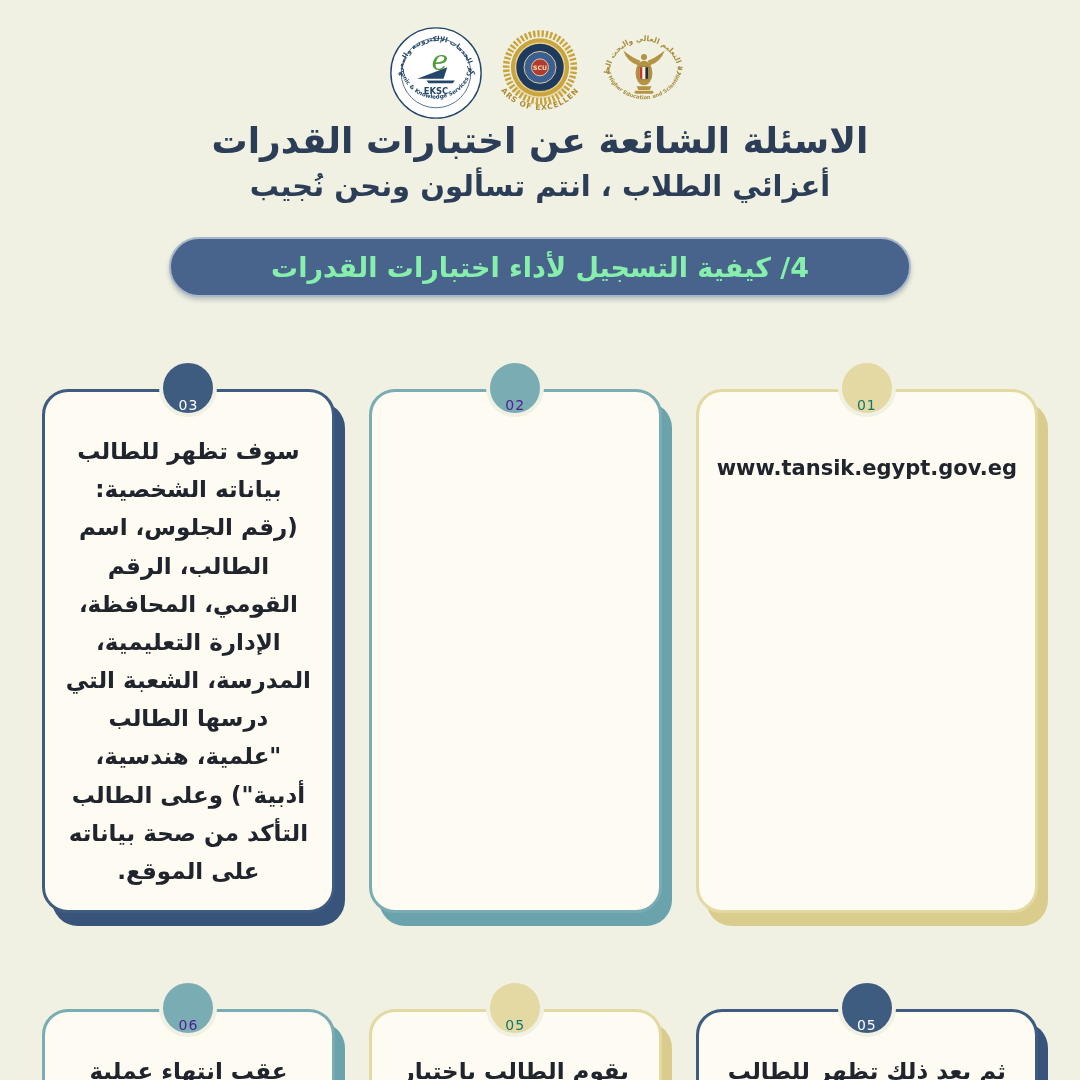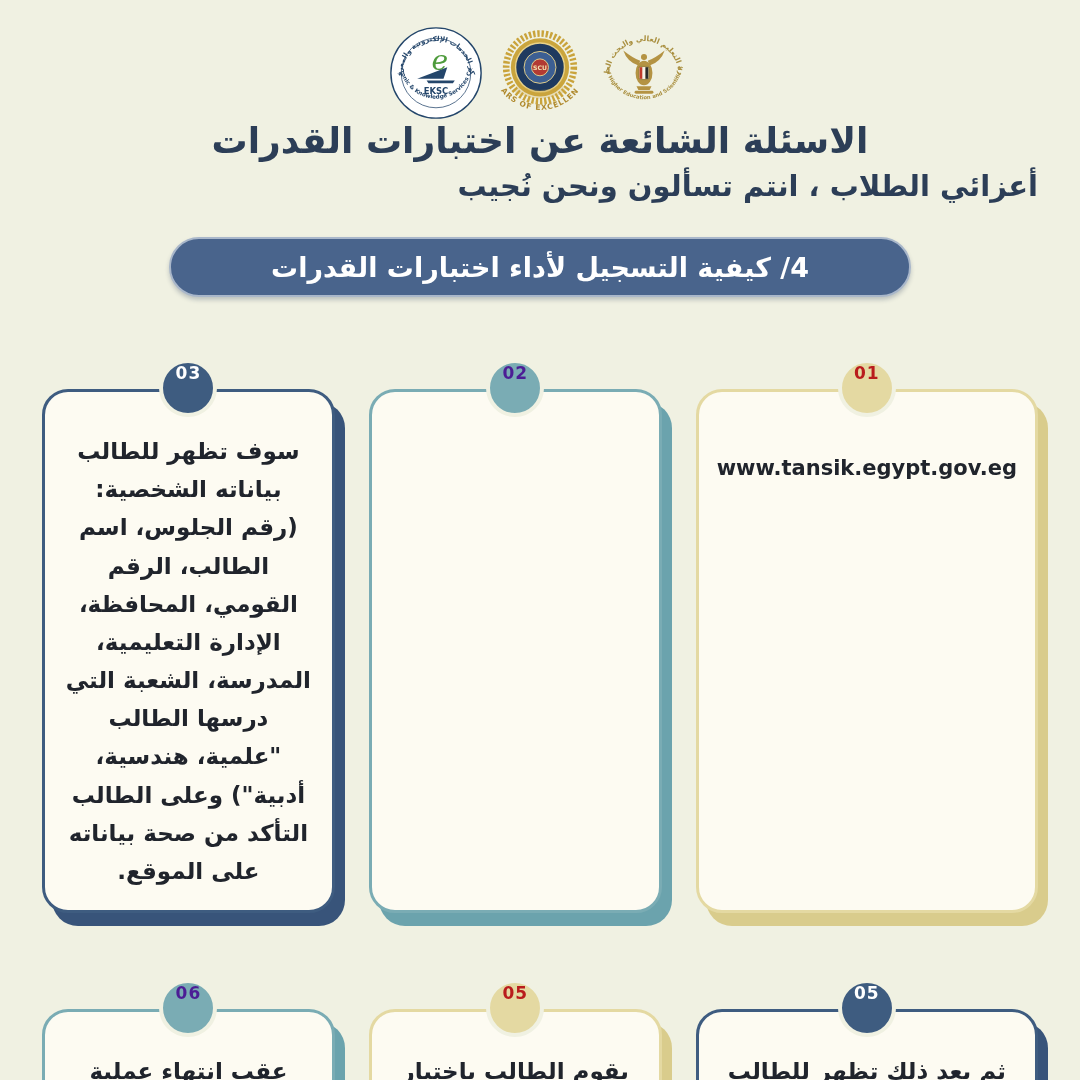--- a/index.html
+++ b/index.html
@@ -27,31 +27,31 @@
   .page{width:1080px;height:1080px;padding:26px 42px 0;}
   
   .logos{display:flex;justify-content:center;align-items:center;gap:10px;direction:ltr;}
   .logo{width:94px;height:94px;}
   
   .title{
     text-align:center;color:var(--title);
     font-size:36px;font-weight:bold;letter-spacing:0;
   }
   .subtitle{
-    margin-top:8px;text-align:right;color:var(--title);
+    margin-top:8px;text-align:center;color:var(--title);
     font-size:29px;font-weight:bold;
   }
   
   .banner{
     margin:34px auto 0;width:742px;height:60px;
     background:var(--banner);
     border:2px solid #a9b7ca;
     border-radius:32px;
     display:flex;align-items:center;justify-content:center;
-    color:#ffffff;font-size:27px;font-weight:bold;
+    color:#86efac;font-size:27px;font-weight:bold;
     box-shadow:0 3px 4px rgba(40,60,90,.25);
   }
   
   .cards-grid{
     margin-top:92px;
     display:grid;
     grid-template-columns:repeat(3,1fr);
     column-gap:34px;
     row-gap:96px;
   }
@@ -59,36 +59,36 @@
     position:relative;
     background:var(--card-bg);
     border-radius:26px;
     padding:40px 18px 20px;
     text-align:center;
   }
   .card .badge{
     position:absolute;top:-33px;right:50%;transform:translateX(50%);
     width:58px;height:58px;border-radius:50%;
     border:4px solid var(--bg);
-    display:flex;align-items:flex-start;justify-content:center;
-    font-size:17px;font-weight:bold;letter-spacing:1px;
+    display:flex;align-items:flex-end;justify-content:center;
+    font-size:14px;font-weight:normal;letter-spacing:1px;
     direction:ltr;
   }
   .card-text{
     color:var(--ink);font-size:23px;font-weight:bold;line-height:1.66;
   }
   .card-url{
     margin-top:24px;color:var(--ink);font-size:21px;font-weight:bold;direction:ltr;
   }
   .theme-navy{border:3px solid var(--navy);box-shadow:10px 13px 0 var(--navy-dark);}
   .theme-navy .badge{background:var(--navy);color:#fff;}
   .theme-teal{border:3px solid var(--teal);box-shadow:10px 13px 0 var(--teal-dark);}
   .theme-teal .badge{background:var(--teal);color:#4c1d95;}
   .theme-khaki{border:3px solid var(--khaki);box-shadow:10px 13px 0 var(--khaki-dark);}
-  .theme-khaki .badge{background:var(--khaki);color:#b91c1c;}
+  .theme-khaki .badge{background:var(--khaki);color:#0f766e;}
 </style>
 </head>
 <body>
 
 <div class="page">
 
   <div class="logos">
 
     <svg class="logo" viewBox="0 0 100 100">
       <circle cx="50" cy="50" r="48" fill="#ffffff" stroke="#24466b" stroke-width="1.5"></circle>

